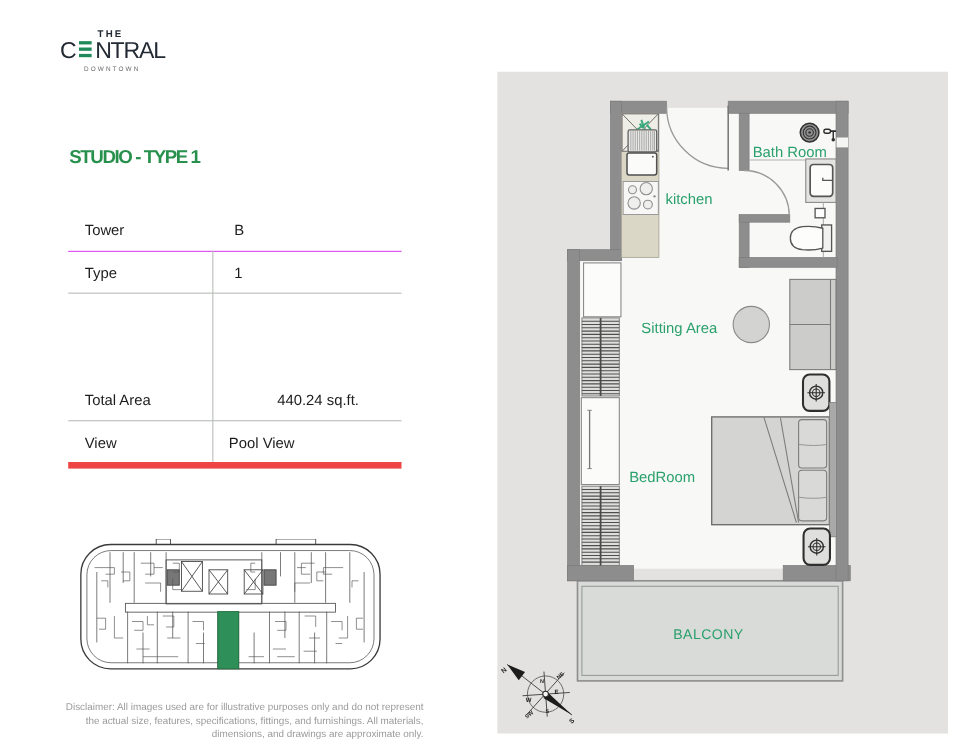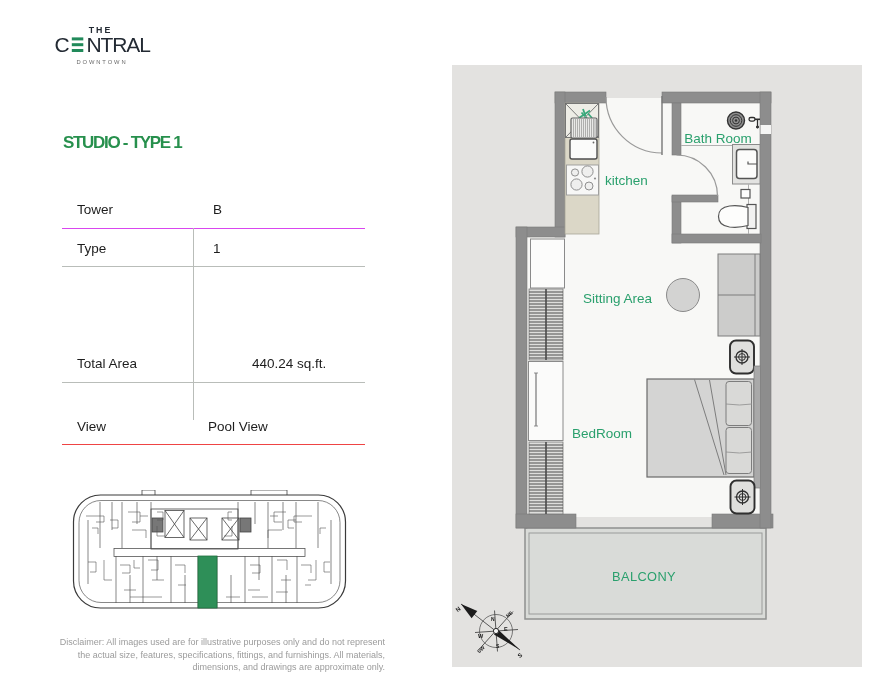--- a/index.html
+++ b/index.html
@@ -33,21 +33,21 @@
       <span class="abs" style="left:151px;top:13px;">1</span>
     </div>
 
 
 
   <div class="abs" style="left:0;top:154px;width:303px;height:38.5px;border-bottom:1px solid #b9bdb9;">
       <span class="abs" style="left:15px;top:13px;">Total Area</span>
       <span class="abs" style="left:151px;top:13px;margin-left:39px;">440.24 sq.ft.</span>
     </div>
 
-  <div class="abs" style="left:0;top:192.5px;width:303px;height:38.5px;border-bottom:1px solid #ef4444;margin-top:24px;">
+  <div class="abs" style="left:0;top:192.5px;width:303px;height:38.5px;border-bottom:6px solid #ef4444;">
       <span class="abs" style="left:15px;top:13px;">View</span>
       <span class="abs" style="left:146px;top:13px;">Pool View</span>
     </div>
 
   <div class="abs" style="left:131px;top:38.5px;width:1px;height:192.5px;background:#b9bdb9;"></div>
 </div>
 
 <svg class="abs" style="left:70px;top:490px;" width="280" height="122" viewBox="70 490 280 122">
 
   <rect x="142" y="490" width="13" height="7" fill="none" stroke="#444" stroke-width="0.8"></rect>

